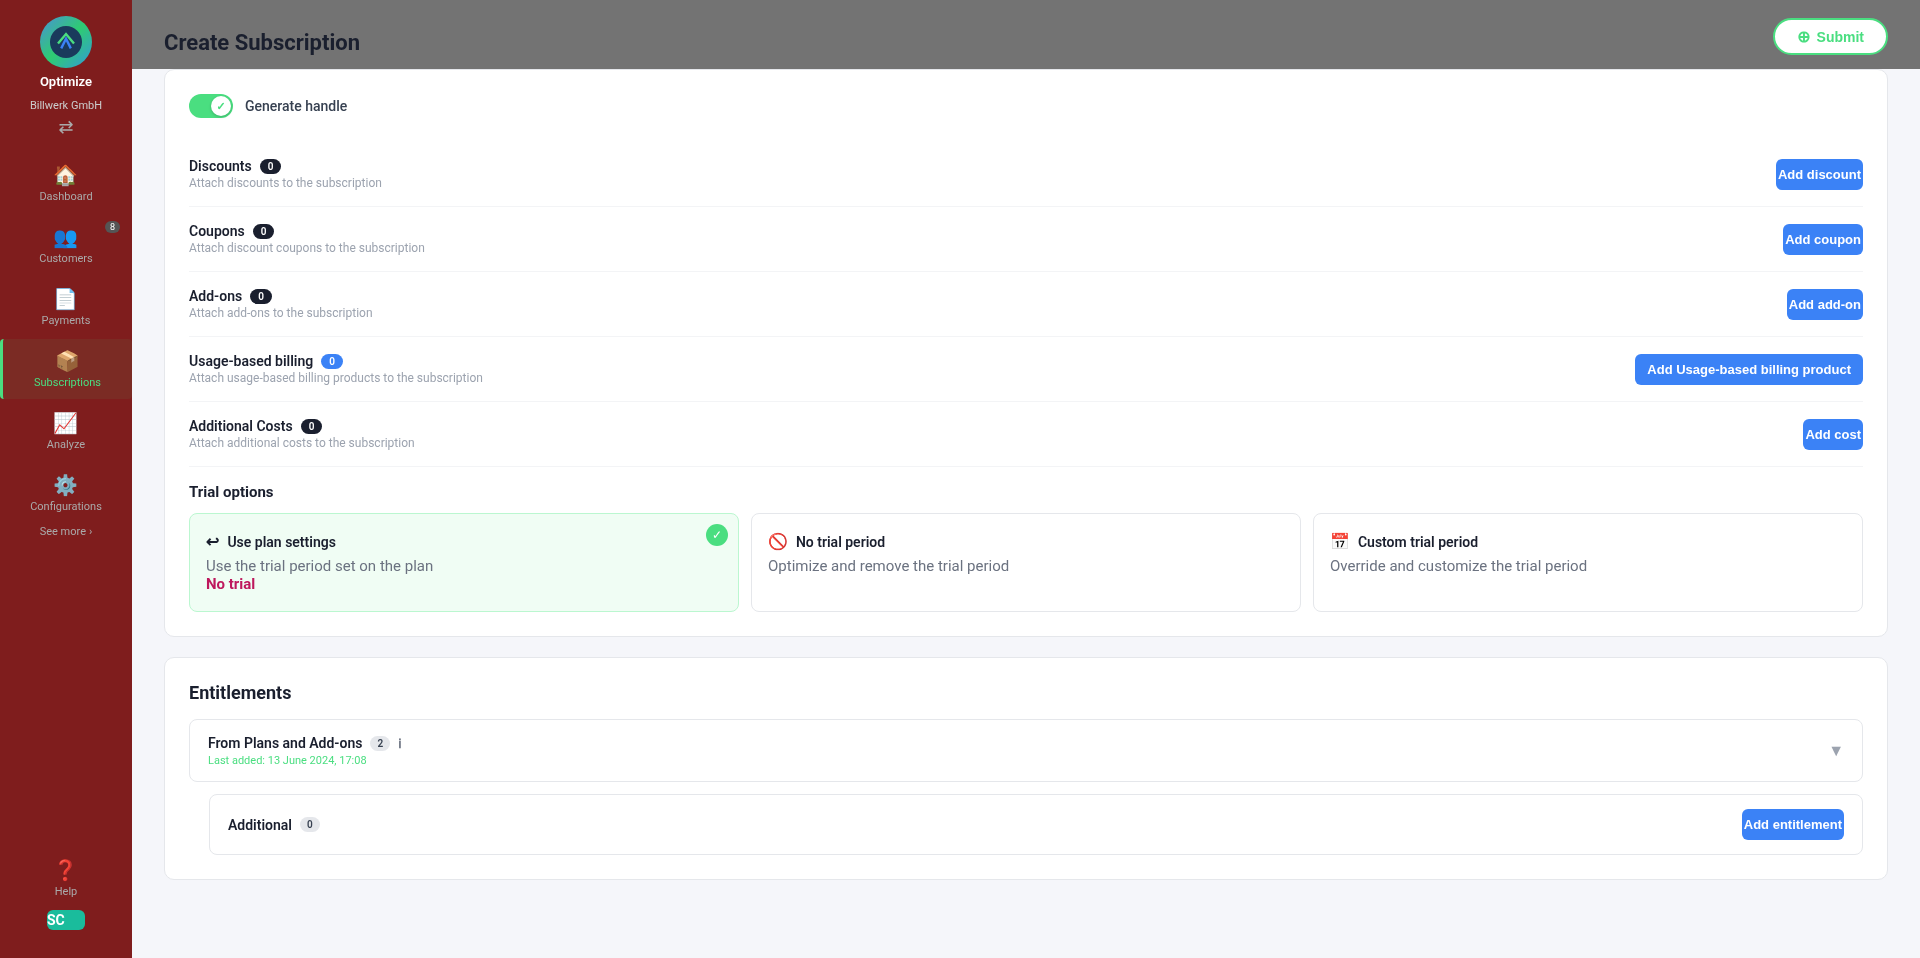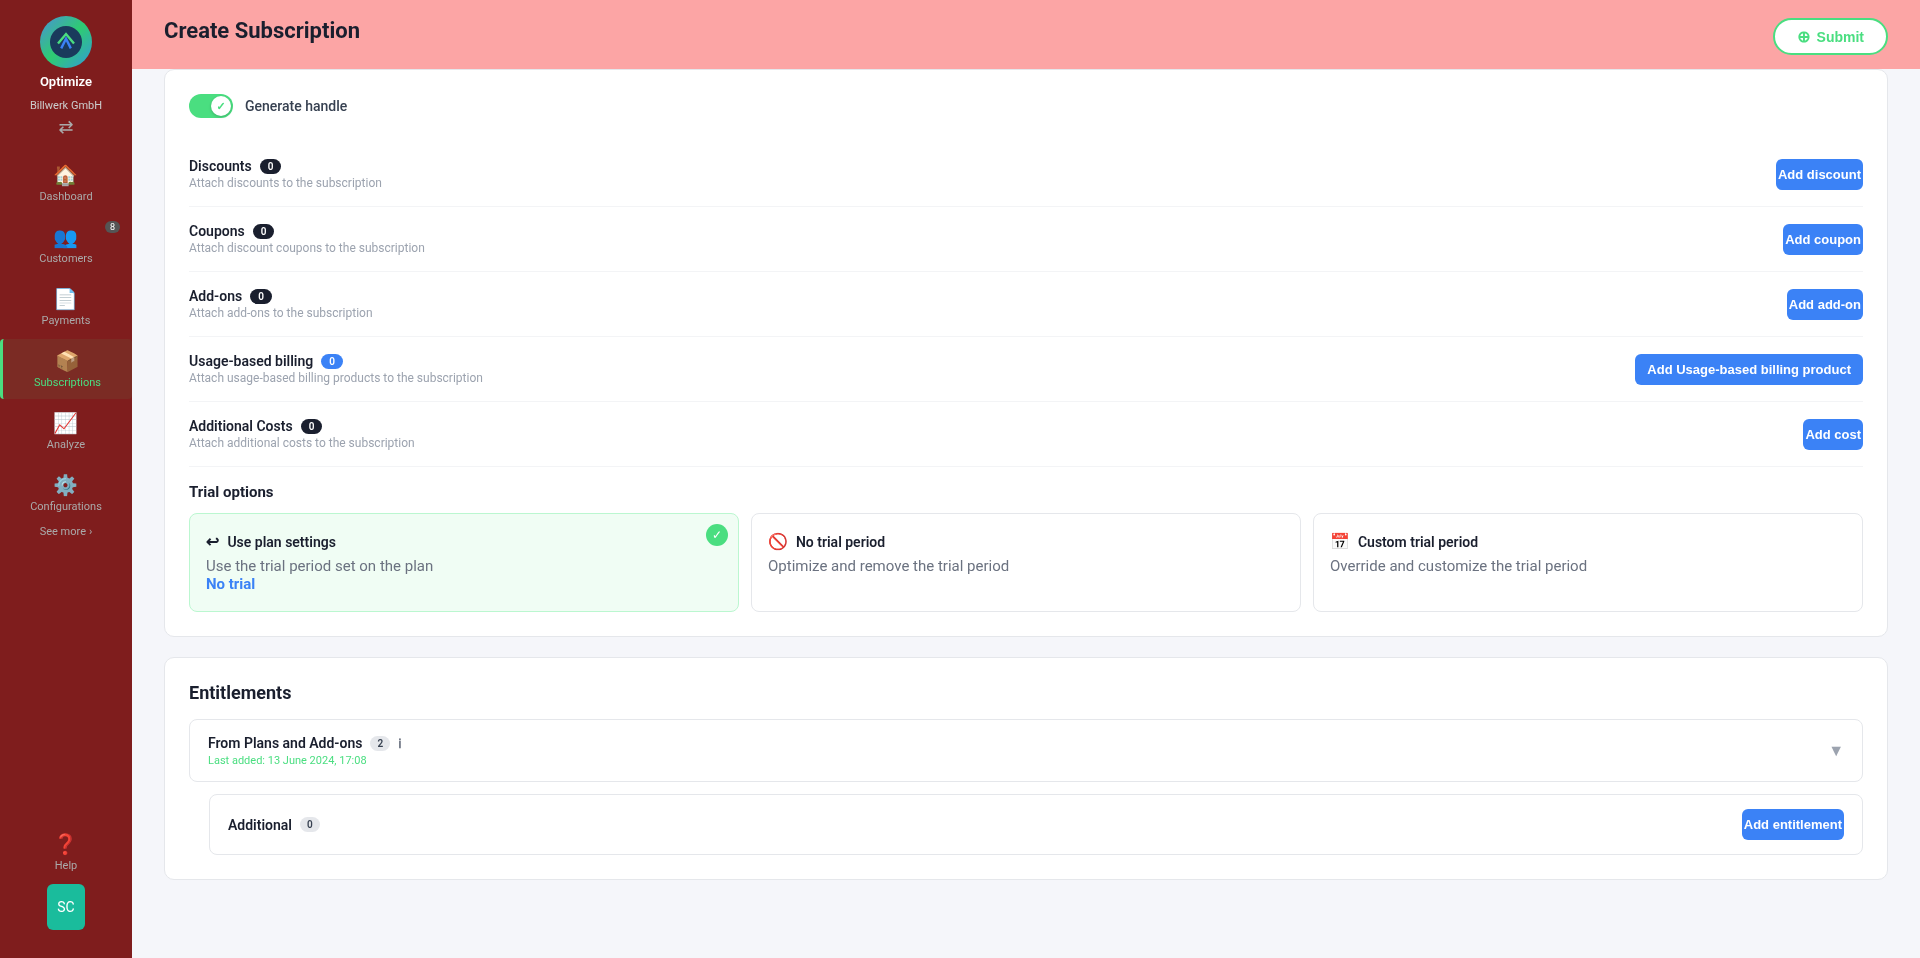--- a/index.html
+++ b/index.html
@@ -47,47 +47,47 @@
       border-radius: 4px;
       position: relative;
     }
     .sidebar-item.active { color: #4ade80; border-left: 3px solid #4ade80; background: rgba(74,222,128,0.08); }
     .sidebar-item .icon { font-size: 20px; margin-bottom: 3px; }
     .sidebar-see-more { color: #aaa; font-size: 11px; cursor: pointer; display: flex; align-items: center; gap: 3px; }
     .sidebar-bottom { margin-top: auto; display: flex; flex-direction: column; align-items: center; gap: 12px; padding-bottom: 12px; }
     .sidebar-help { color: #aaa; font-size: 11px; cursor: pointer; display: flex; flex-direction: column; align-items: center; gap: 3px; }
     .sidebar-help .icon { font-size: 20px; }
     .sidebar-avatar {
-      width: 38px; height: 46px; background: #1abc9c; border-radius: 6px;
-      display: flex; align-items: center; justify-content: center;
-      color: #fff; font-weight: 400; font-size: 14px; cursor: pointer;
+      width: 38px; height: 20px; background: #1abc9c; border-radius: 6px;
+      display: flex; align-items: center; 
+      color: #fff; font-weight: 700; font-size: 14px; cursor: pointer;
     }
     .customers-badge {
       position: absolute;
       top: 6px; right: 12px;
       background: #555;
       color: #fff;
       font-size: 9px;
       border-radius: 8px;
       padding: 1px 5px;
     }
 
     
     .main {
       flex: 1;
       overflow-y: auto;
       padding: 0;
       background: #f5f6fa;
     }
     .page-header {
       display: flex;
-      align-items: flex-start;
+      align-items: flex-end;
       justify-content: space-between;
       padding: 18px 32px 14px 32px;
-      background: #fca5a5;
+      background: #737373;
     }
     .page-title { font-size: 22px; font-weight: 700; color: #1a1f2e; }
     .submit-btn {
       background: #fff;
       border: 2px solid #4ade80;
       color: #4ade80;
       padding: 7px 22px;
       border-radius: 20px;
       font-size: 14px;
       font-weight: 600;
@@ -188,21 +188,21 @@
       position: relative;
       background: #fff;
     }
     .trial-option.selected {
       background: #f0fdf4;
       border-color: #bbf7d0;
     }
     .trial-option-header { display: flex; align-items: center; gap: 8px; font-size: 14px; font-weight: 600; color: #1a1f2e; margin-bottom: 6px; }
     .trial-option-icon { font-size: 16px; }
     .trial-option-desc { font-size: 15px; color: #6b7280; }
-    .trial-option-desc b { color: #3b82f6; text-align: center; }
+    .trial-option-desc b { color: #be185d; text-align: center; }
     .selected-check {
       position: absolute;
       top: 10px; right: 10px;
       width: 22px; height: 22px;
       background: #4ade80;
       border-radius: 50%;
       display: flex; align-items: center; justify-content: center;
       color: #fff;
       font-size: 12px;
     }

